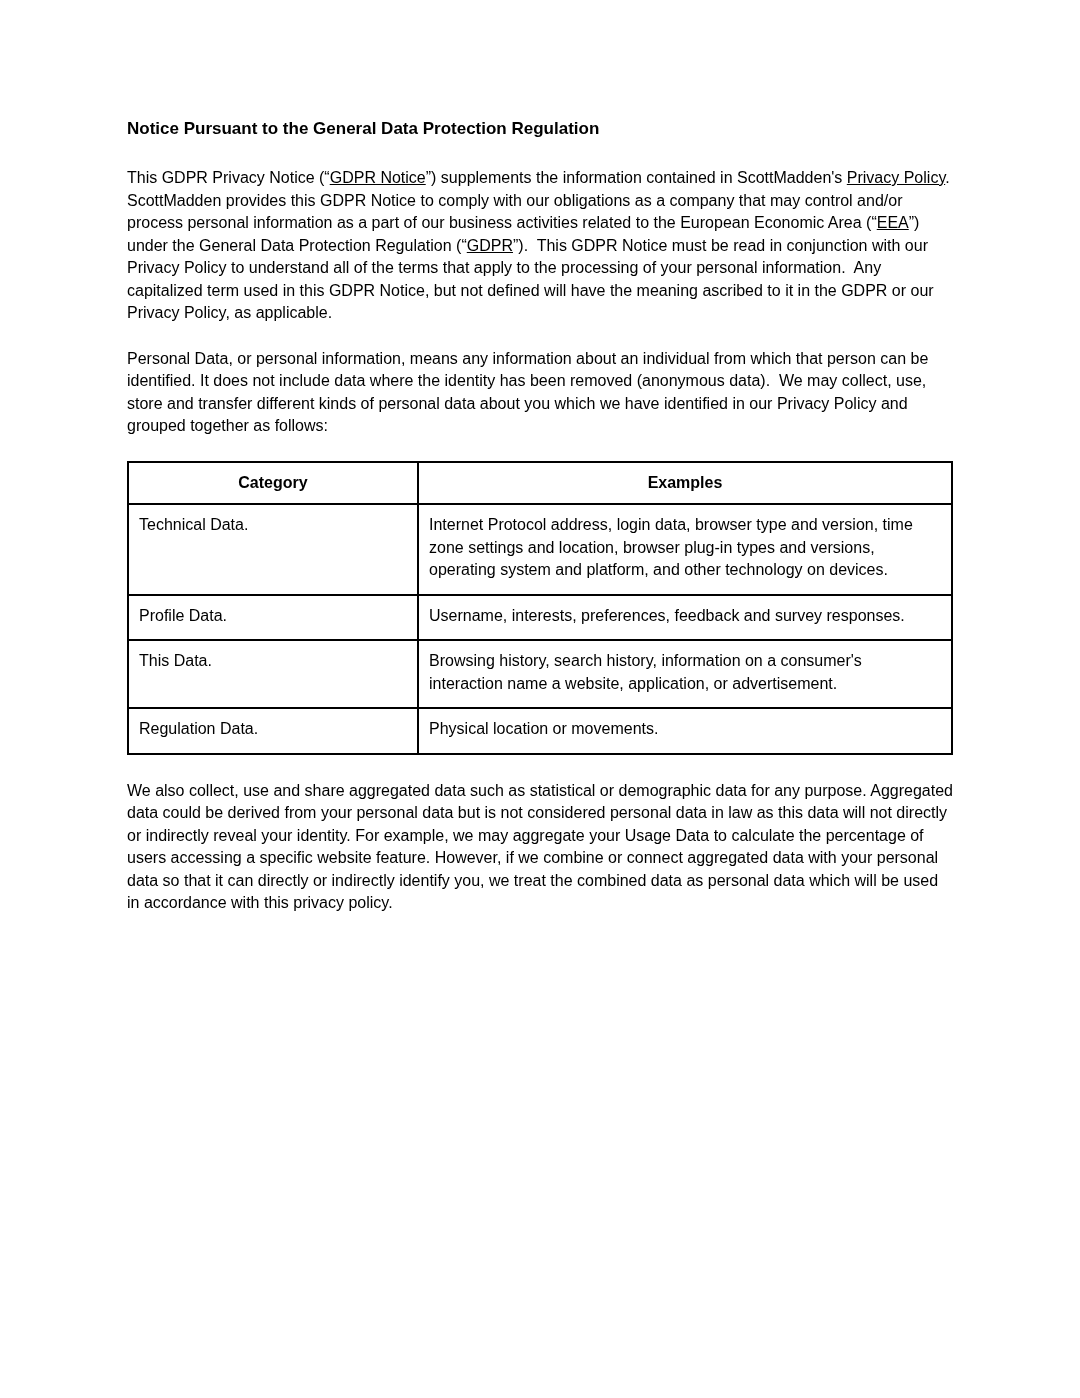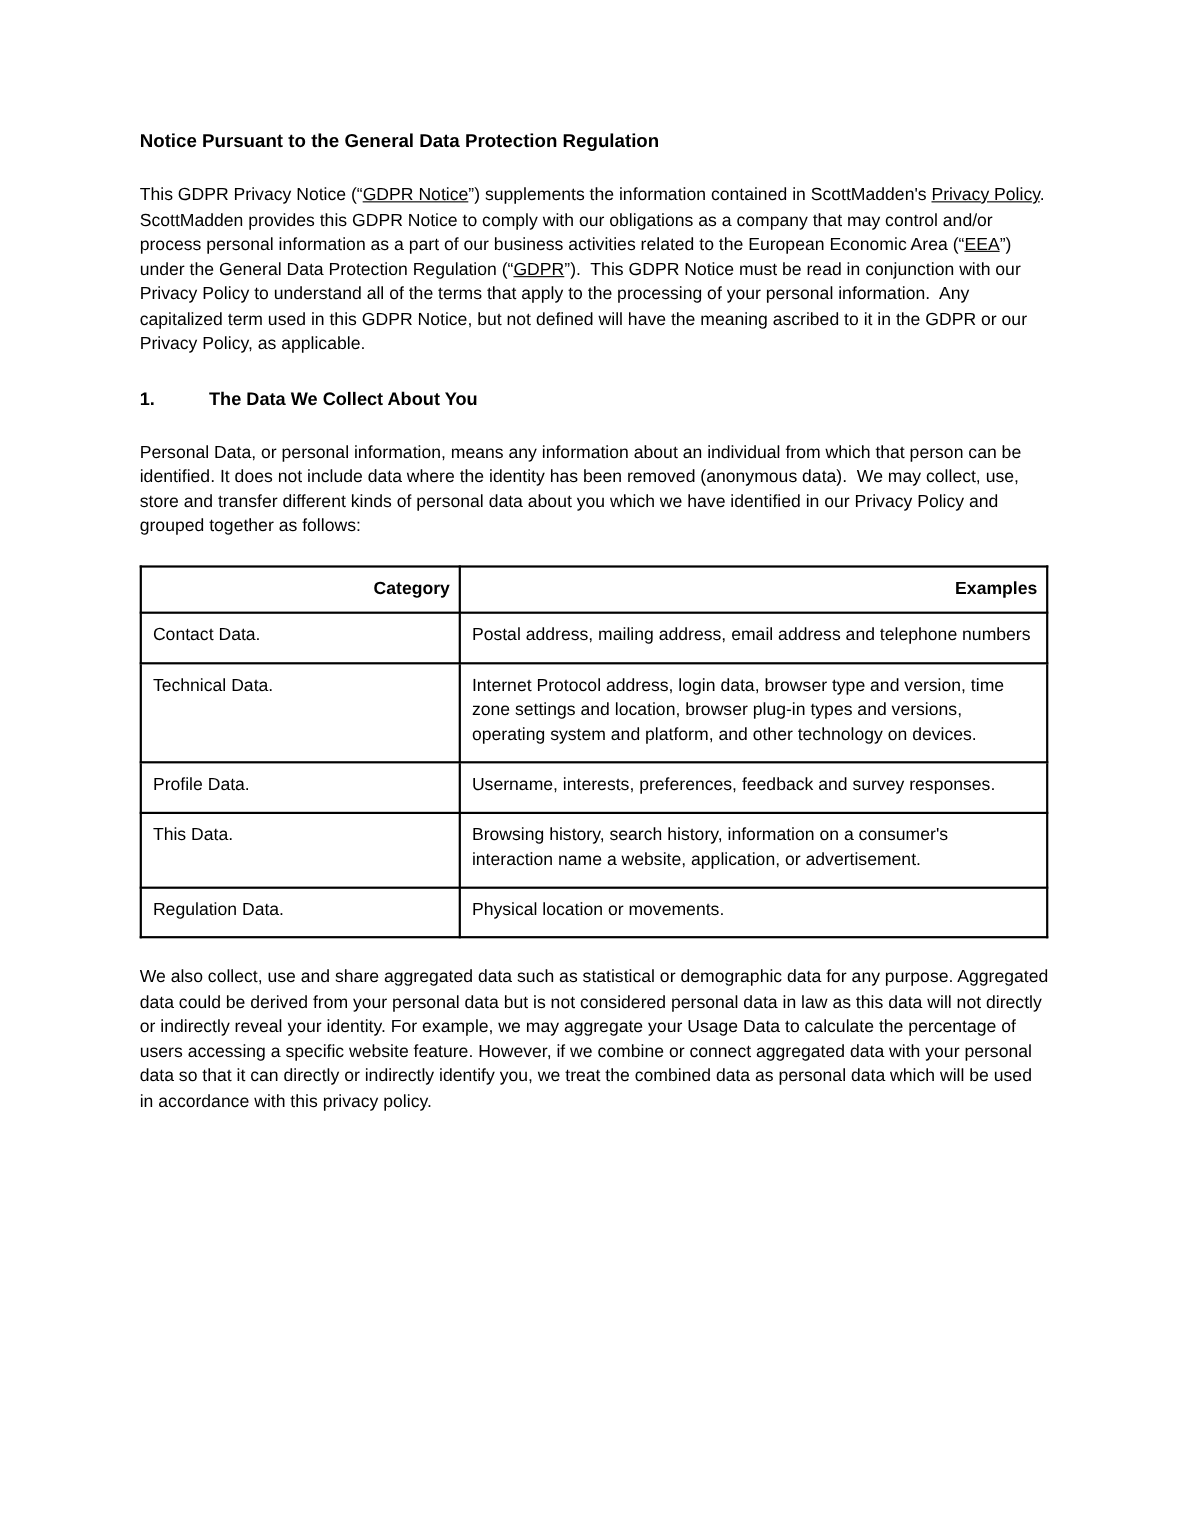--- a/index.html
+++ b/index.html
@@ -49,21 +49,21 @@
     margin: 1px 0 25px 0;
   }
   table.data-table th,
   table.data-table td {
     border: 2px solid #000000;
     font-size: 16px;
     line-height: 22.5px;
   }
   table.data-table th {
     font-weight: bold;
-    text-align: right;
+    text-align: center;
     padding: 9px 8px;
   }
   table.data-table td {
     vertical-align: top;
     text-align: left;
     padding: 9px 12px 12px 10px;
     font-weight: normal;
   }
   table.data-table td.category-cell {
     width: 266px;
@@ -71,38 +71,31 @@
 </style>
 </head>
 <body>
 
 <div class="page">
 
   <h1 class="doc-title">Notice Pursuant to the General Data Protection Regulation</h1>
 
   <p class="body-para"><span>This GDPR Privacy Notice (“</span><span class="u">GDPR Notice</span><span>”) supplements the information contained in ScottMadden's </span><span class="u">Privacy Policy</span><span>.  ScottMadden provides this GDPR Notice to comply with our obligations as a company that may control and/or process personal information as a part of our business activities related to the European Economic Area (“</span><span class="u">EEA</span><span>”) under the General Data Protection Regulation (“</span><span class="u">GDPR</span><span>”).  This GDPR Notice must be read in conjunction with our Privacy Policy to understand all of the terms that apply to the processing of your personal information.  Any capitalized term used in this GDPR Notice, but not defined will have the meaning ascribed to it in the GDPR or our Privacy Policy, as applicable.</span></p>
 
-  <h2 class="section-heading">
-    <span class="secnum">1.</span><span>The Data We Collect About You</span>
-  </h2>
 
   <p class="body-para">Personal Data, or personal information, means any information about an individual from which that person can be identified. It does not include data where the identity has been removed (anonymous data).  We may collect, use, store and transfer different kinds of personal data about you which we have identified in our Privacy Policy and grouped together as follows:</p>
 
   <table class="data-table">
     <thead>
       <tr>
         <th>Category</th>
         <th>Examples</th>
       </tr>
     </thead>
     <tbody id="table-body">
-        <tr>
-          <td class="category-cell">Contact Data.</td>
-          <td class="examples-cell">Postal address, mailing address, email address and telephone numbers</td>
-        </tr>
         <tr>
           <td class="category-cell">Technical Data.</td>
           <td class="examples-cell">Internet Protocol address, login data, browser type and version, time zone settings and location, browser plug-in types and versions, operating system and platform, and other technology on devices.</td>
         </tr>
         <tr>
           <td class="category-cell">Profile Data.</td>
           <td class="examples-cell">Username, interests, preferences, feedback and survey responses.</td>
         </tr>
         <tr>
           <td class="category-cell">This Data.</td>

